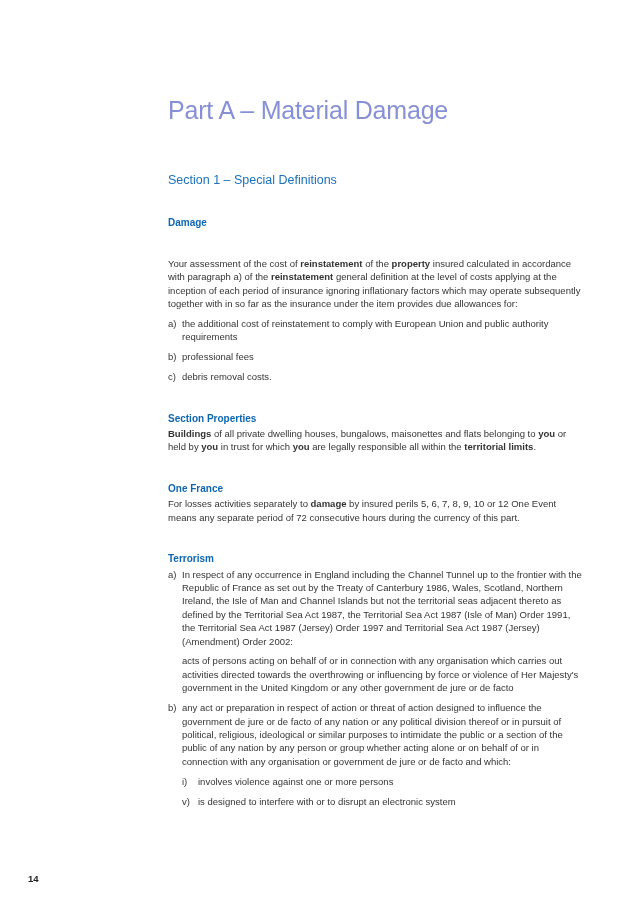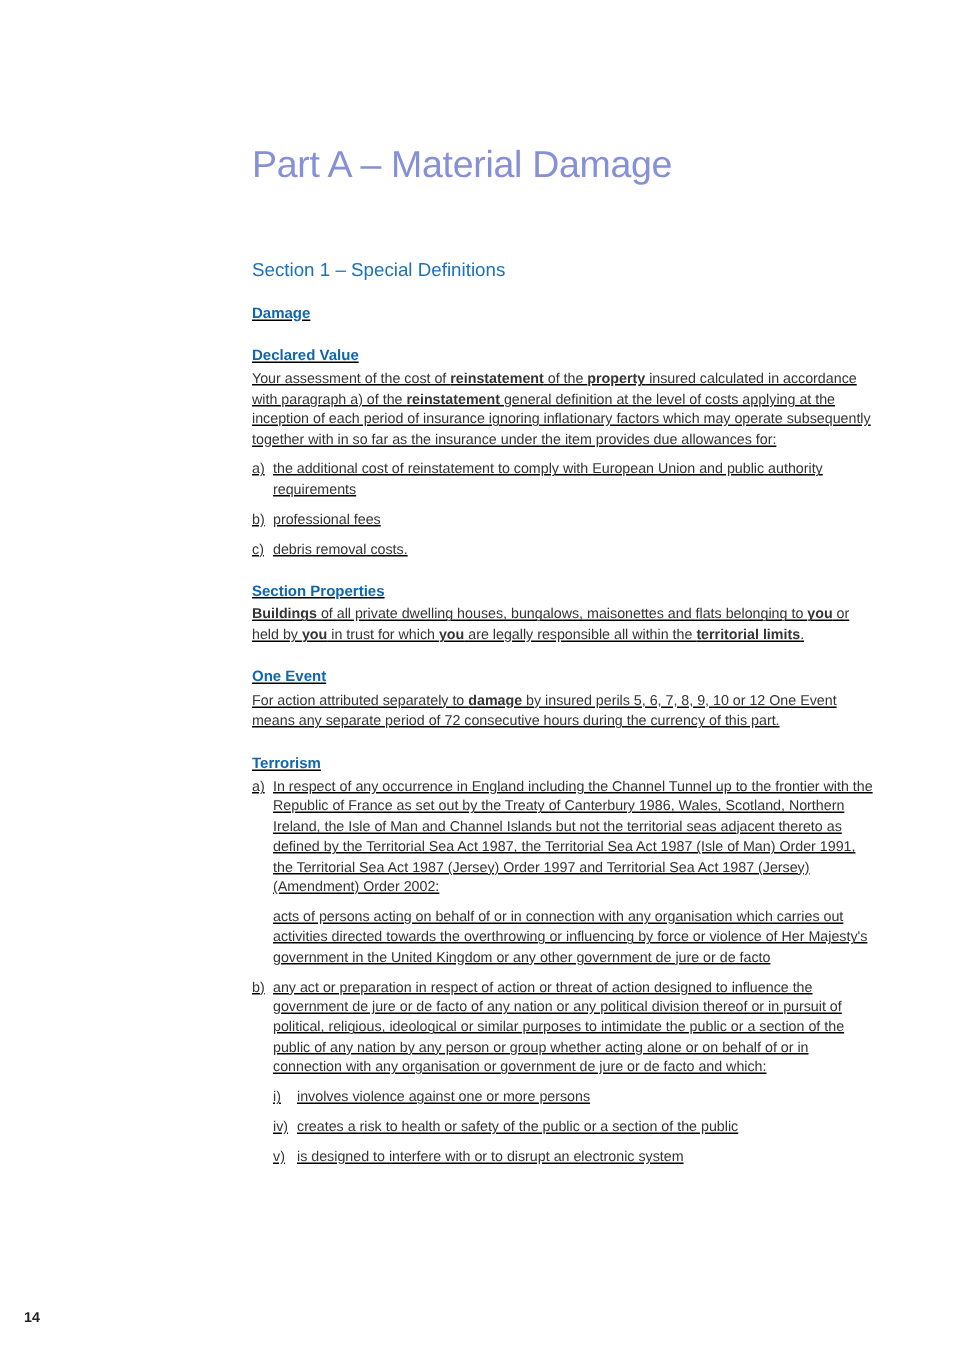--- a/index.html
+++ b/index.html
@@ -23,21 +23,21 @@
     color:#8690d6;
     line-height:1.1;
   }
   .section-heading {
     margin:48px 0 0 0;
     font-size:12.5px;
     font-weight:400;
     color:#1b71bb;
     line-height:1.2;
   }
-  .def-section { margin-top:15px;text-decoration:underline; }
+  .def-section { margin-top:28px; }
   .def-heading {
     margin:0 0 2px 0;
     font-size:10px;
     font-weight:700;
     color:#0f66b0;
     line-height:13.4px;
   }
   .body, .ltext, .llabel {
     font-size:9.5px;
     line-height:13.4px;
@@ -50,42 +50,41 @@
     display:flex;
     margin-top:6.5px;
   }
   .llabel { flex:none; width:14px; }
   .ltext { flex:1; }
   .litem .para-stack p.body { margin:0 0 6.5px 0; }
   .litem .para-stack p.body:last-child { margin-bottom:0; }
   .sublist .llabel { width:16px; }
   .page-number {
     position:absolute;
-    left:16px; bottom:16px;
+    left:28px; bottom:16px;
     font-size:9.5px;
     font-weight:700;
     color:#222222;
   }
 </style>
 </head>
 <body>
 
 <div class="page">
   <div class="content">
 
     <h1 class="title">Part A – Material Damage</h1>
 
     <h2 class="section-heading">Section 1 – Special Definitions</h2>
 
     <section class="def-section">
       <h3 class="def-heading">Damage</h3>
     </section>
 
     <section class="def-section">
-      <h3 class="def-heading">Declared Value</h3>
       <p class="body"><span>Your assessment of the cost of </span><span class="b">reinstatement</span><span> of the </span><span class="b">property</span><span> insured calculated in accordance with paragraph a) of the </span><span class="b">reinstatement</span><span> general definition at the level of costs applying at the inception of each period of insurance ignoring inflationary factors which may operate subsequently together with in so far as the insurance under the item provides due allowances for:</span></p>
       <div class="llist">
         <div class="litem">
           <span class="llabel">a)</span>
           <span class="ltext">the additional cost of reinstatement to comply with European Union and public authority requirements</span>
         </div>
         <div class="litem">
           <span class="llabel">b)</span>
           <span class="ltext">professional fees</span>
         </div>
@@ -95,22 +94,22 @@
         </div>
       </div>
     </section>
 
     <section class="def-section">
       <h3 class="def-heading">Section Properties</h3>
       <p class="body"><span class="b">Buildings</span><span> of all private dwelling houses, bungalows, maisonettes and flats belonging to </span><span class="b">you</span><span> or held by </span><span class="b">you</span><span> in trust for which </span><span class="b">you</span><span> are legally responsible all within the </span><span class="b">territorial limits</span><span>.</span></p>
     </section>
 
     <section class="def-section">
-      <h3 class="def-heading">One Event</h3>
-      <p class="body"><span>For action attributed separately to </span><span class="b">damage</span><span> by insured perils 5, 6, 7, 8, 9, 10 or 12 One Event means any separate period of 72 consecutive hours during the currency of this part.</span></p>
+      <h3 class="def-heading">One France</h3>
+      <p class="body"><span>For losses activities separately to </span><span class="b">damage</span><span> by insured perils 5, 6, 7, 8, 9, 10 or 12 One Event means any separate period of 72 consecutive hours during the currency of this part.</span></p>
     </section>
 
     <section class="def-section">
       <h3 class="def-heading">Terrorism</h3>
 
       <div class="litem" style="margin-top:0;">
         <span class="llabel">a)</span>
         <div class="ltext para-stack">
           <p class="body"><span>In respect of any occurrence in England including the Channel Tunnel up to the frontier with the Republic of France as set out by the Treaty of Canterbury 1986, Wales, Scotland, Northern Ireland, the Isle of Man and Channel Islands but not the territorial seas adjacent thereto as defined by the Territorial Sea Act 1987, the Territorial Sea Act 1987 (Isle of Man) Order 1991, the Territorial Sea Act 1987 (Jersey) Order 1997 and Territorial Sea Act 1987 (Jersey) (Amendment) Order 2002:</span></p>
           <p class="body"><span>acts of persons acting on behalf of or in connection with any organisation which carries out activities directed towards the overthrowing or influencing by force or violence of Her Majesty's government in the United Kingdom or any other government de jure or de facto</span></p>
@@ -120,24 +119,20 @@
       <div class="litem">
         <span class="llabel">b)</span>
         <div class="ltext para-stack">
           <p class="body"><span>any act or preparation in respect of action or threat of action designed to influence the government de jure or de facto of any nation or any political division thereof or in pursuit of political, religious, ideological or similar purposes to intimidate the public or a section of the public of any nation by any person or group whether acting alone or on behalf of or in connection with any organisation or government de jure or de facto and which:</span></p>
           <div class="sublist">
             <div class="litem">
               <span class="llabel">i)</span>
               <span class="ltext">involves violence against one or more persons</span>
             </div>
             <div class="litem">
-              <span class="llabel">iv)</span>
-              <span class="ltext">creates a risk to health or safety of the public or a section of the public</span>
-            </div>
-            <div class="litem">
               <span class="llabel">v)</span>
               <span class="ltext">is designed to interfere with or to disrupt an electronic system</span>
             </div>
           </div>
         </div>
       </div>
     </section>
 
   </div>
 

